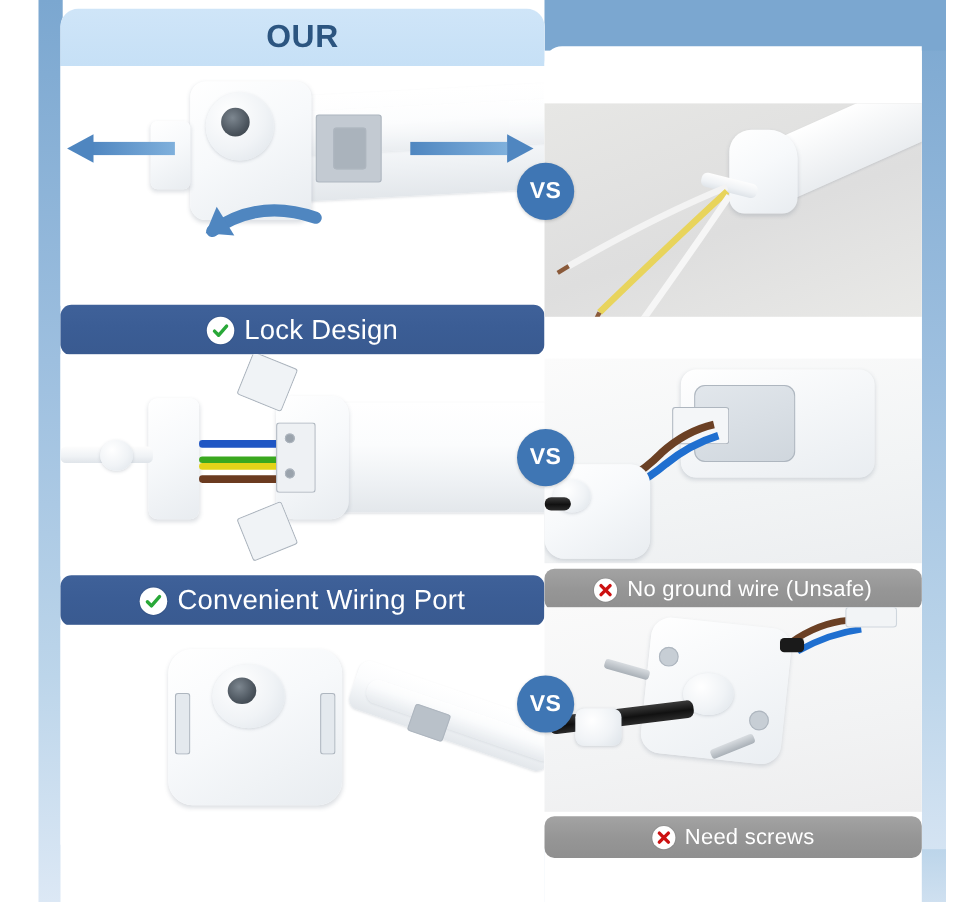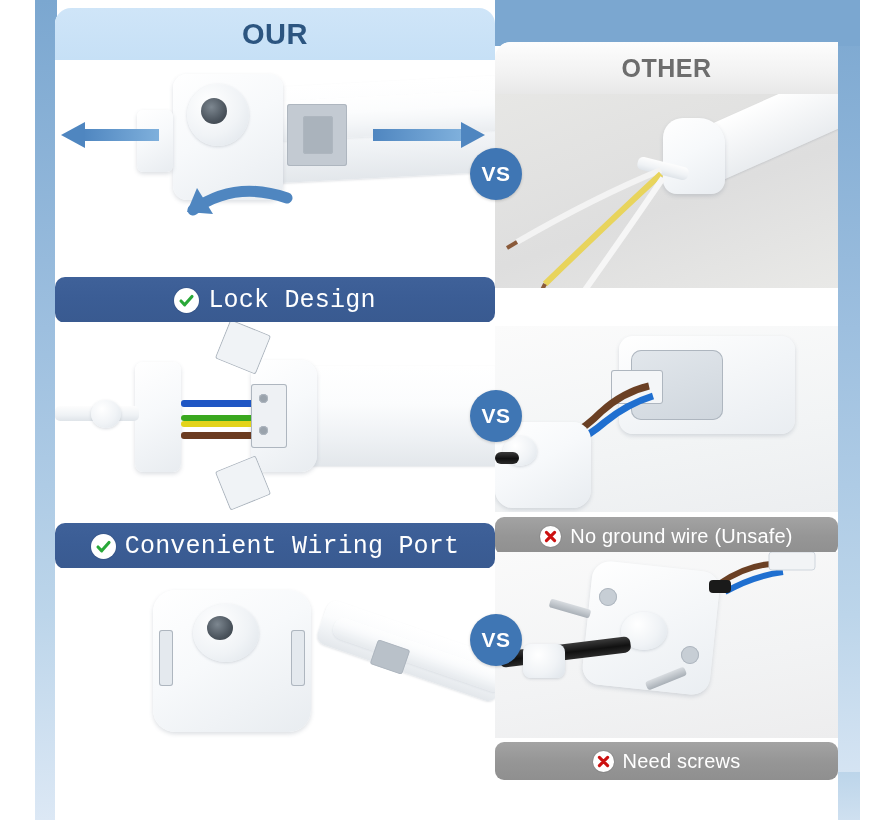--- a/index.html
+++ b/index.html
@@ -52,21 +52,21 @@
   .bar{position:absolute;display:flex;align-items:center;justify-content:center;gap:9px;}
   .bar-good{left:55px;width:440px;height:46px;
     background:linear-gradient(180deg,#3f6199 0%,#3b5d95 45%,#395a90 100%);
     border-radius:10px;}
   .bg1{top:277px;} .bg2{top:523px;} .bg3{top:773px;}
   .bar-bad{left:495px;width:343px;height:38px;
     background:linear-gradient(180deg,#a3a3a3 0%,#969696 50%,#8f8f8f 100%);
     border-radius:9px;}
   .bb1{top:288px;} .bb2{top:517px;} .bb3{top:742px;}
 
-  .bar-good .txt{font-size:25px;color:#ffffff;font-weight:400;letter-spacing:.2px;font-family:Liberation Mono, monospace;}
+  .bar-good .txt{font-size:25px;color:#ffffff;font-weight:400;letter-spacing:.2px;}
   .bar-bad  .txt{font-size:20px;color:#ffffff;font-weight:400;letter-spacing:.2px;}
 
   .mark{width:25px;height:25px;border-radius:50%;background:#ffffff;
     display:flex;align-items:center;justify-content:center;flex:0 0 auto;
     box-shadow:0 0 0 1px rgba(0,0,0,.06);}
   .bar-bad .mark{width:21px;height:21px;}
 
   
   .vs{position:absolute;width:52px;height:52px;border-radius:50%;
     background:#3f76b4;display:flex;align-items:center;justify-content:center;
@@ -194,23 +194,20 @@
       <div class="glandhole" style="left:152px;top:48px;width:26px;height:24px;"></div>
       <div class="clip" style="left:104px;top:62px;width:14px;height:56px;background:#e4e9ee;"></div>
       <div class="clip" style="left:236px;top:62px;width:14px;height:56px;background:#e4e9ee;"></div>
       <div class="clip" style="left:318px;top:76px;width:34px;height:26px;background:#b9c1c9;transform:rotate(19deg);"></div>
     </div>
   </div>
 
 
   <div class="panel panel-right"></div>
 
-  <div class="hdr-other">
-    <span>OTHER</span>
-  </div>
 
   <div class="rcell r1">
     <div class="ill">
       <div class="tube" style="left:186px;top:6px;width:180px;height:56px;transform:rotate(-24deg);
            background:linear-gradient(180deg,#ffffff,#e9ecef);"></div>
       <div class="cap" style="left:168px;top:24px;width:62px;height:76px;border-radius:20px 26px 14px 14px;"></div>
       <div class="cable" style="left:142px;top:68px;width:52px;height:13px;transform:rotate(14deg);"></div>
       <svg width="200" height="140" style="position:absolute;left:6px;top:62px;">
         <path d="M160 14 Q96 40 16 86" stroke="#f3f3f3" stroke-width="6" fill="none"></path>
         <path d="M160 18 Q110 64 44 128" stroke="#e8d45c" stroke-width="6" fill="none"></path>

